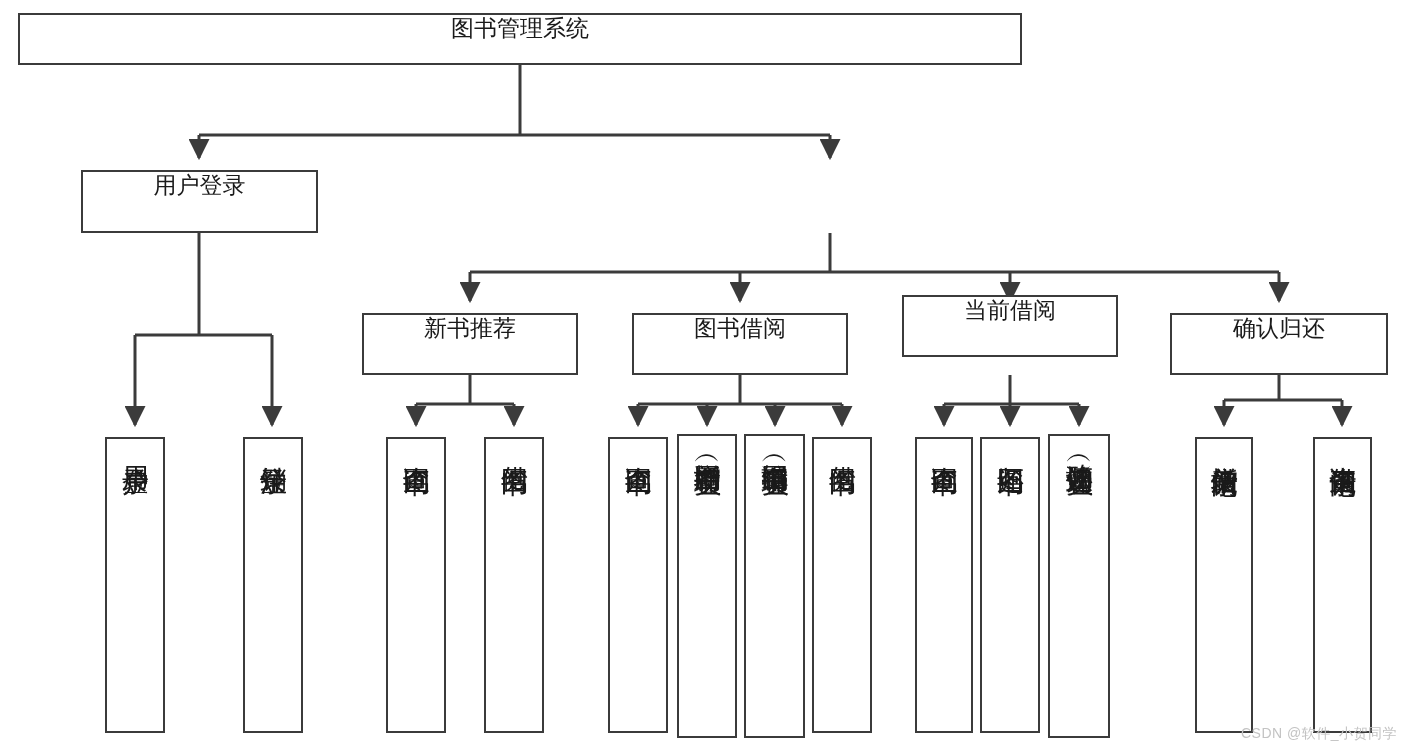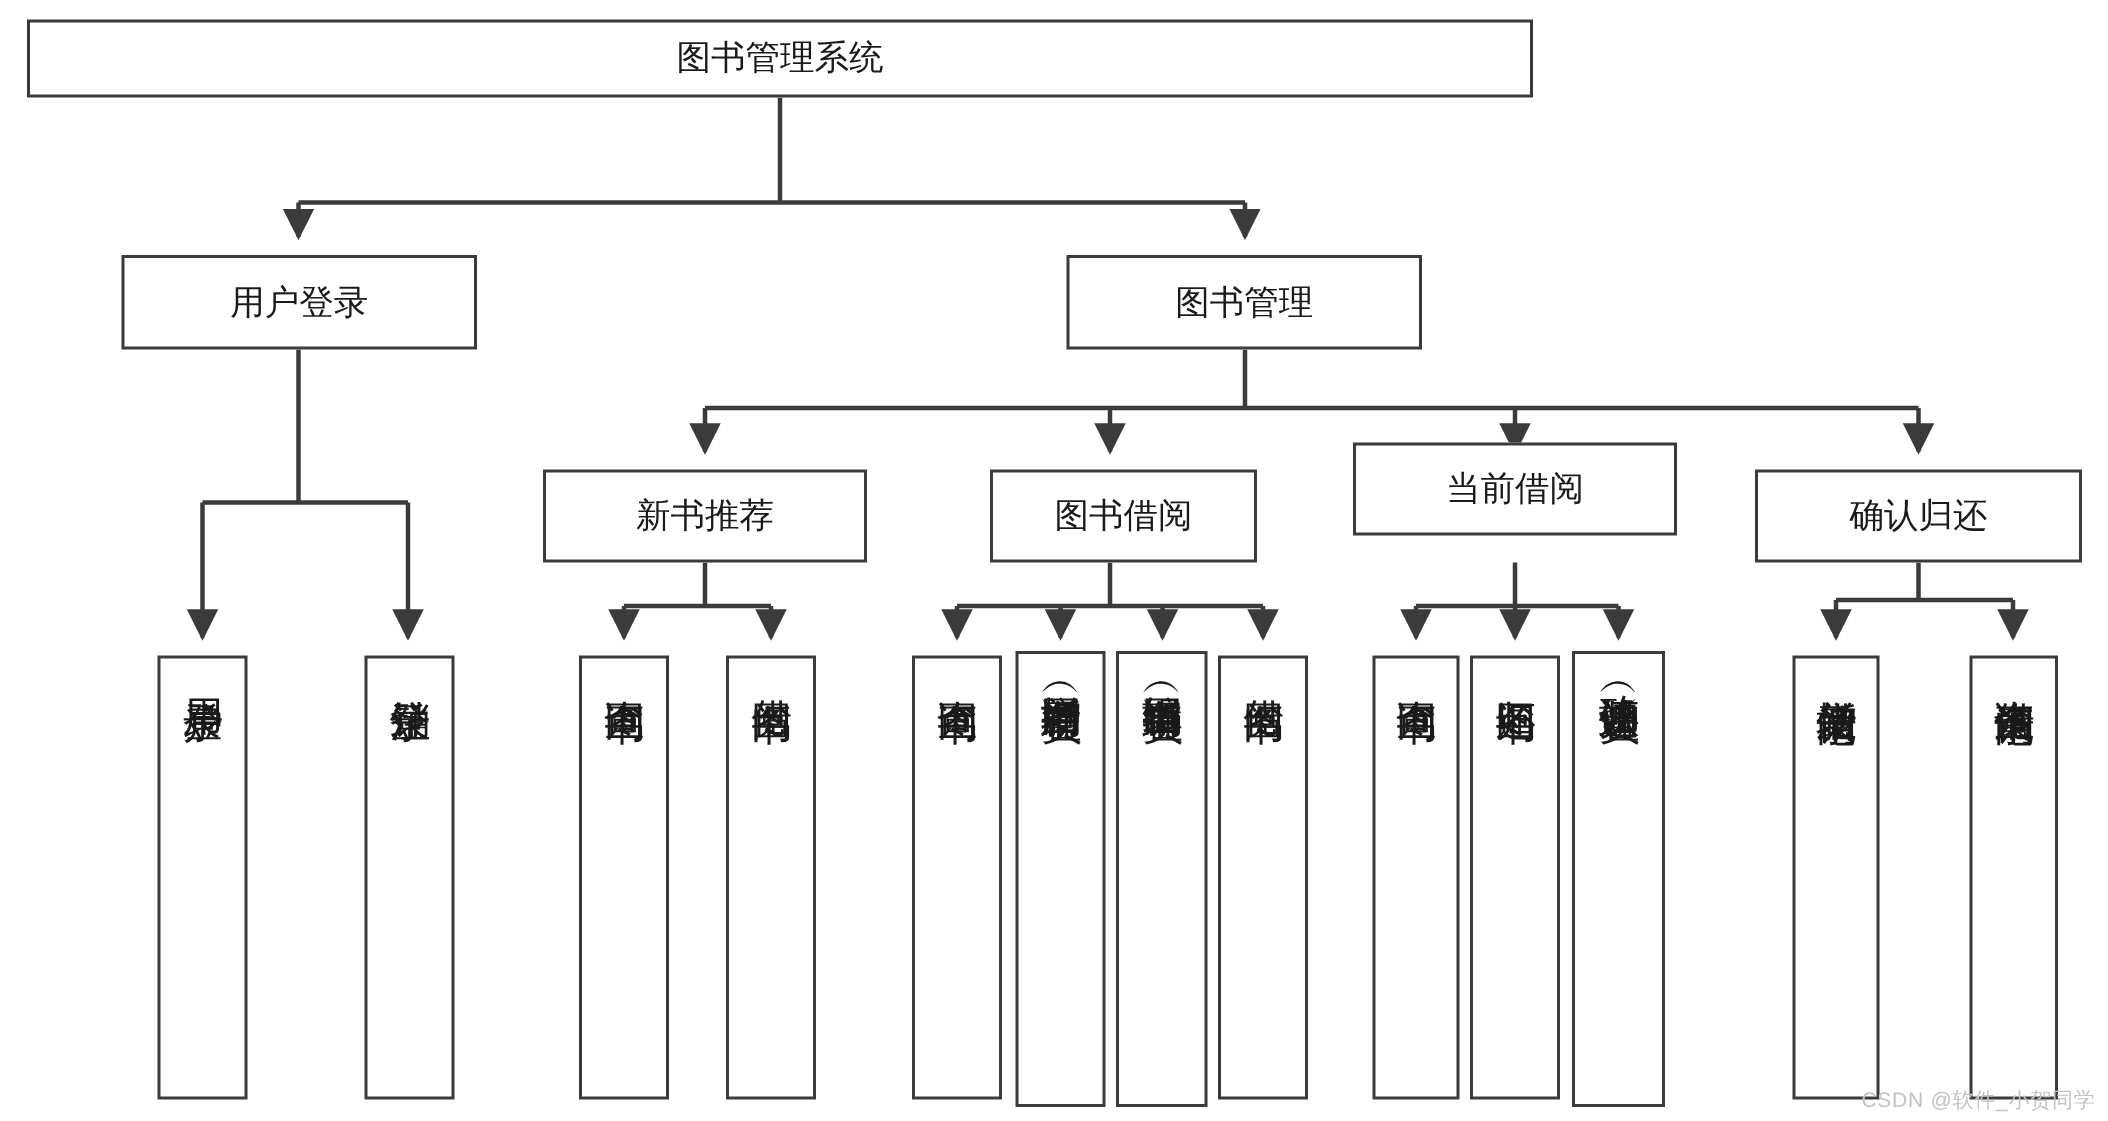--- a/index.html
+++ b/index.html
@@ -23,21 +23,21 @@
     top: 0;
     width: 1405px;
     height: 747px;
   }
   .node {
     position: absolute;
     box-sizing: border-box;
     border: 2.5px solid #3b3b3b;
     background: #ffffff;
     display: flex;
-    align-items: center;
+    align-items: flex-start;
     justify-content: center;
     color: #1a1a1a;
   }
   .node .label {
     display: block;
     text-align: center;
     line-height: 1.18;
     white-space: pre;
   }
   .node.horizontal .label {
@@ -122,28 +122,25 @@
     </g>
   </svg>
 
   <div class="node horizontal" style="left:18px; top:13px; width:1004px; height:52px;">
     <span class="label">图书管理系统</span>
   </div>
 
   <div class="node horizontal" style="left:81px; top:170px; width:237px; height:63px;">
     <span class="label">用户登录</span>
   </div>
-  <div class="node horizontal" style="left:711px; top:170px; width:237px; height:63px;">
-    <span class="label">图书管理</span>
-  </div>
 
   <div class="node horizontal" style="left:362px; top:313px; width:216px; height:62px;">
     <span class="label">新书推荐</span>
   </div>
-  <div class="node horizontal" style="left:632px; top:313px; width:178px; height:62px;margin-left:28px;">
+  <div class="node horizontal" style="left:632px; top:313px; width:216px; height:62px;">
     <span class="label">图书借阅</span>
   </div>
   <div class="node horizontal" style="left:902px; top:295px; width:216px; height:62px;">
     <span class="label">当前借阅</span>
   </div>
   <div class="node horizontal" style="left:1170px; top:313px; width:218px; height:62px;">
     <span class="label">确认归还</span>
   </div>
 
   <div class="node vertical" style="left:105px; top:437px; width:60px; height:296px;">

